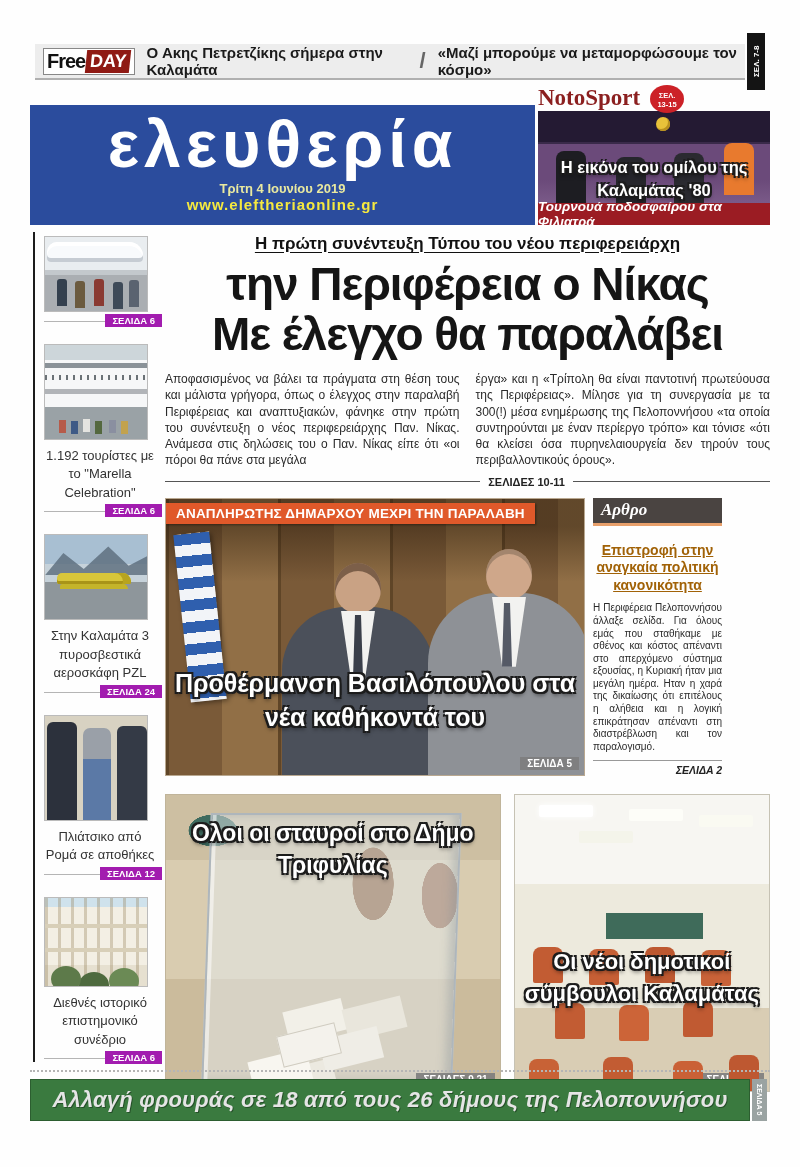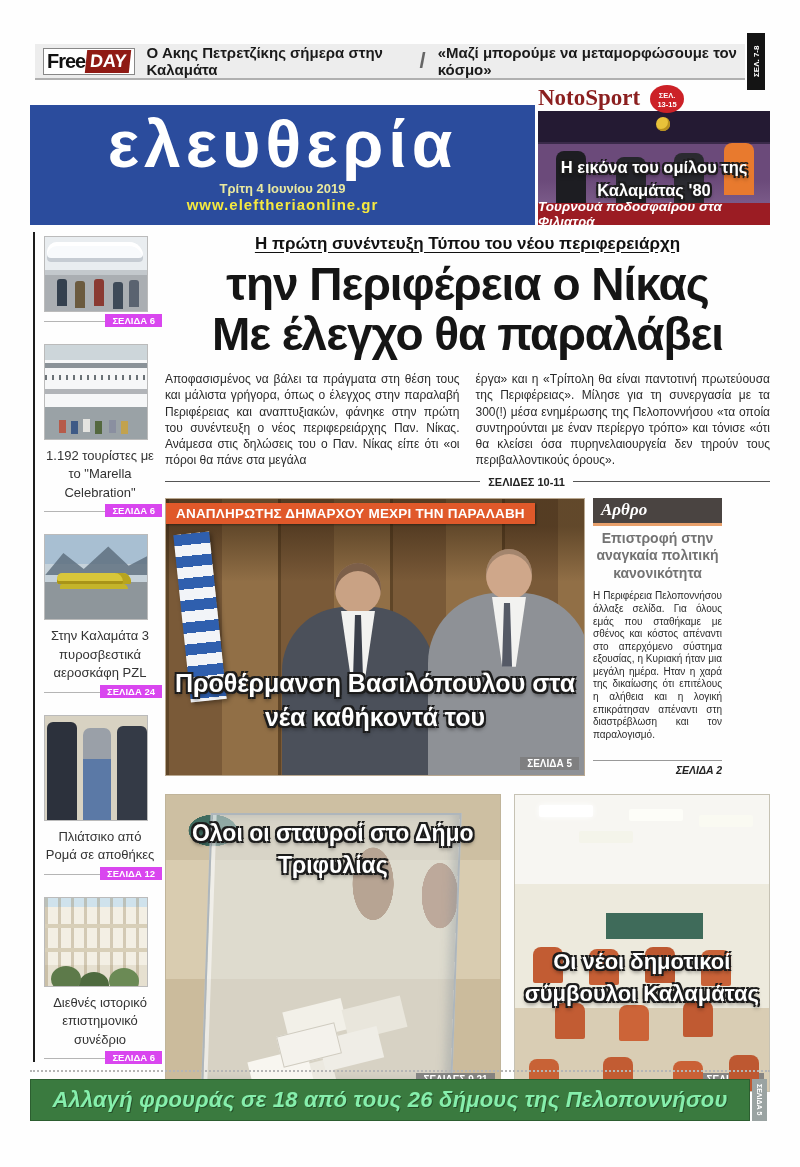--- a/index.html
+++ b/index.html
@@ -55,21 +55,21 @@
   .ns-footer { position:absolute; left:0; top:118px; width:232px; height:22px; background:#9b1c23;
     color:#fff; font-style:italic; font-weight:bold; font-size:13.5px; display:flex; align-items:center; justify-content:center; }
 
   
   .side-rule { position:absolute; left:33px; top:232px; width:2px; height:830px; background:#1c1c1c; }
   .sidebar { position:absolute; left:44px; top:236px; width:112px; }
   .sb-item { margin-bottom:13px; }
   .sb-photo { width:104px; border:1px solid #bbb; position:relative; overflow:hidden; }
   .sb-caption { font-size:13px; color:#333; text-align:center; line-height:1.42; margin-top:7px; }
   .sb-foot { position:relative; border-top:1px solid #b5b5b5; margin-top:9px; height:10px; }
-  .sb-badge { position:absolute; right:-6px; top:-8px; background:#d946ef; color:#fff; font-size:9.5px;
+  .sb-badge { position:absolute; right:-6px; top:-8px; background:#a21caf; color:#fff; font-size:9.5px;
     font-weight:bold; padding:1px 7px; white-space:nowrap; }
 
   
   .ph-air { height:76px; background:linear-gradient(180deg,#e9edf0 0 44%,#c3c8cc 44% 52%,#aaaeb2 52% 100%); }
   .ph-air::before { content:""; position:absolute; top:5px; left:2px; width:96px; height:20px; background:#f8fafc;
     border-radius:10px 14px 4px 4px; box-shadow:inset 0 -4px 0 #c6ccd3, inset 0 4px 0 #ffffff; }
   .ph-air::after { content:""; position:absolute; bottom:5px; left:12px; width:10px; height:27px; border-radius:3px 3px 0 0;
     background:#34404e; box-shadow:18px 2px 0 #6b5a3e, 37px 0 0 #8a3a32, 56px 3px 0 #3e4a58, 72px 1px 0 #5a6370; }
   .ph-cruise { height:96px; background:linear-gradient(180deg,#cdd6da 0 16%,#f6f7f8 16% 66%,#9aa2a6 66% 100%); }
   .ph-cruise::before { content:""; position:absolute; top:30px; left:0; width:100%; height:5px;
@@ -134,21 +134,21 @@
   .overlay-caption { color:#fff; font-weight:800; text-align:center;
     text-shadow:-2px -2px 0 #1c1c1c, 2px -2px 0 #1c1c1c, -2px 2px 0 #1c1c1c, 2px 2px 0 #1c1c1c, 0 3px 4px rgba(0,0,0,.65); }
   .feature-caption { position:absolute; left:0; bottom:40px; width:100%; font-size:25px; line-height:1.35; }
   .pbadge { position:absolute; right:5px; bottom:5px; background:rgba(125,125,125,.9); color:#fff;
     font-size:10px; font-weight:bold; padding:1px 7px; }
 
   
   .article-col { position:relative; width:129px; height:278px; }
   .article-header { background:#4a4441; color:#fff; font-family:"Liberation Serif", serif; font-style:italic;
     font-weight:bold; font-size:17px; padding:2px 8px 3px; border-bottom:3px solid #e8a06b; }
-  .article-title { color:#737373; font-weight:800; font-size:14px; line-height:1.25; text-align:center; margin:4px 2px 8px; }
+  .article-title { color:#a16207; font-weight:800; font-size:14px; line-height:1.25; text-align:center; margin:16px 2px 8px;text-decoration:underline; }
   .article-body { font-size:10px; line-height:1.26; text-align:justify; color:#2a2a2a; max-height:158px; overflow:hidden; }
   .article-page { position:absolute; bottom:0; right:0; left:0; border-top:1px solid #999; text-align:right;
     font-style:italic; font-weight:bold; font-size:10.5px; padding-top:3px; color:#222; }
 
   
   .bottom-row { display:flex; gap:13px; margin-top:18px; }
   .ballot-photo { position:relative; width:339px; height:298px; overflow:hidden; border:1px solid #c0b49a;
     background:
       radial-gradient(40px 26px at 14% 12%, #3e6b5f 60%, rgba(0,0,0,0) 61%),
       radial-gradient(34px 60px at 62% 30%, #8a5f3a 60%, rgba(0,0,0,0) 61%),
@@ -172,21 +172,21 @@
     box-shadow:56px 2px 0 #c65f35, 112px 0 0 #bd5830, 168px 3px 0 #c86238,
                22px 56px 0 #c25c33, 86px 58px 0 #cc6438, 150px 54px 0 #c05a32,
                -4px 112px 0 #c86236, 70px 110px 0 #c25c33, 140px 114px 0 #ca6136, 196px 108px 0 #bE5831; }
   .council-caption { position:absolute; left:0; top:46%; width:100%; transform:translateY(-50%);
     font-size:22px; line-height:1.45; z-index:2; top:62%; }
 
   
   .dotted-sep { position:absolute; left:30px; top:1070px; width:740px; border-top:2px dotted #b5b5b5; }
   .green-banner { position:absolute; left:30px; top:1079px; width:720px; height:42px; background:#3a7a3f;
     display:flex; align-items:center; justify-content:center; box-shadow:inset 0 0 0 1px #2c5e30; }
-  .green-banner-text { color:#86efac; font-style:italic; font-weight:800; font-size:22px; letter-spacing:.2px;
+  .green-banner-text { color:#e5e5e5; font-style:italic; font-weight:800; font-size:22px; letter-spacing:.2px;
     text-shadow:1px 1px 0 rgba(0,0,0,.35); }
   .tab-green { left:752px; top:1079px; width:15px; height:42px; background:#9aa3a2; font-size:7px; }
 </style>
 </head>
 <body>
 
 <div class="page">
 
   <div class="topbar">
     <span class="freeday">

